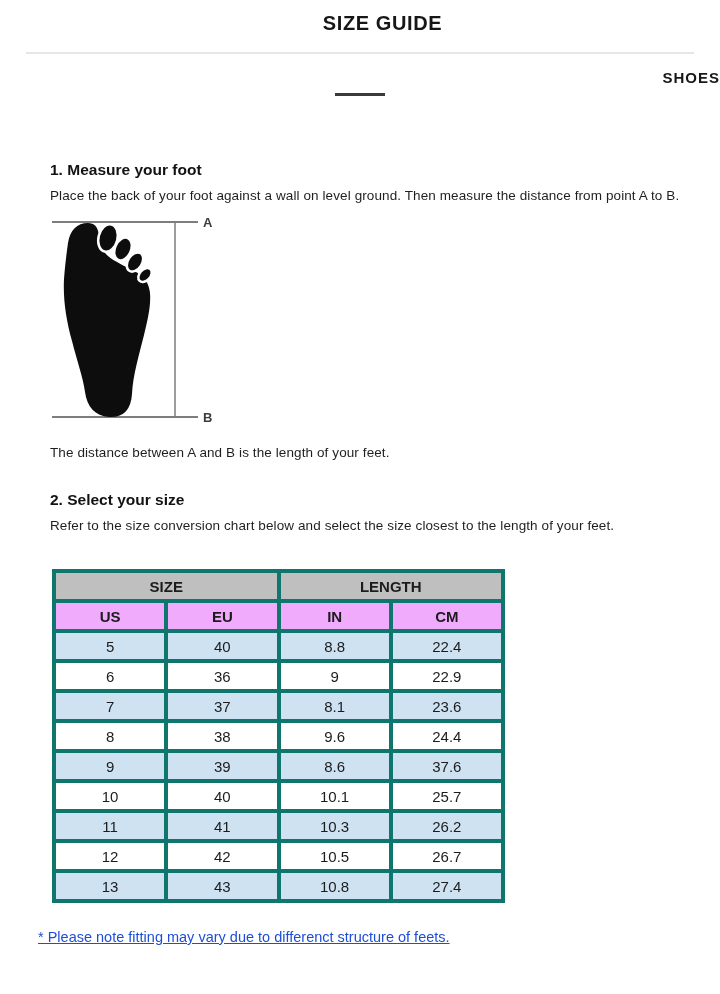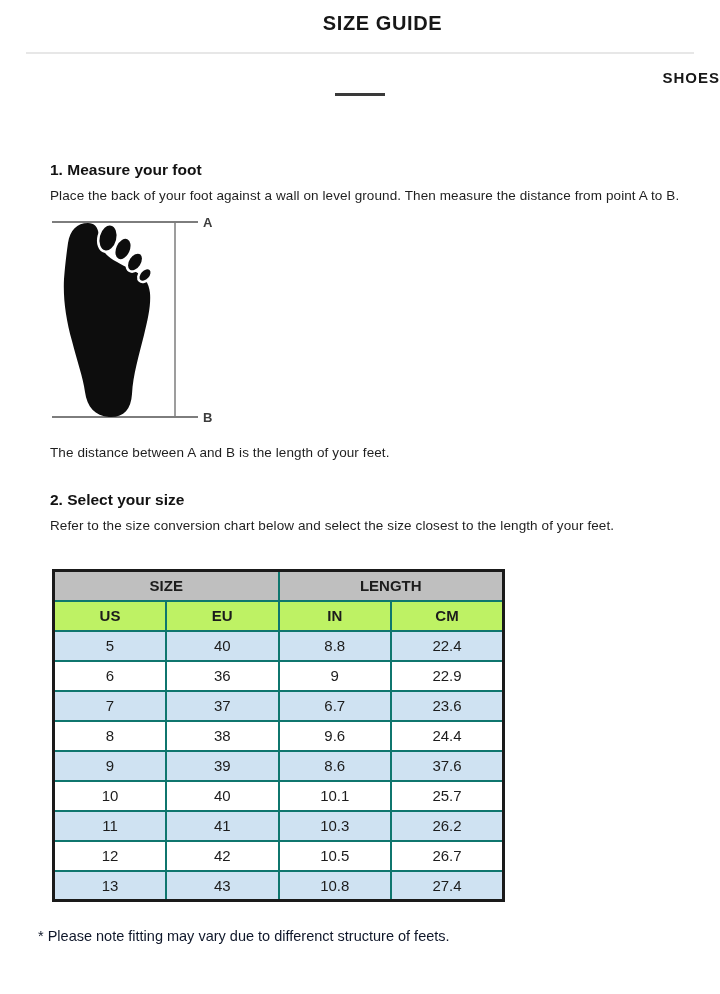--- a/index.html
+++ b/index.html
@@ -66,37 +66,38 @@
   table.size-chart {
     margin-top: 36px;
     margin-left: 2px;
     border-collapse: collapse;
     table-layout: fixed;
     width: 453px;
     border: 3px solid #1a1a1a;
     font-family: "Liberation Sans", sans-serif;
   }
   table.size-chart th, table.size-chart td {
-    border: 2px solid #0f766e;
+    border: 4px solid #0f766e;
     text-align: center;
     height: 30px;
     font-size: 15px;
     color: #1c1c1c;
     padding: 0;
   }
   th.group-th { background: #bfbfbf; font-weight: bold; }
-  th.col-th { background: #bef264; font-weight: bold; }
+  th.col-th { background: #f0abfc; font-weight: bold; }
   tr.alt td { background: #cfe2f2; }
   td { background: #ffffff; font-weight: normal; }
 
   .footnote {
     margin: 26px 0 0 38px;
     font-size: 14.5px;
-    color: #0f172a;
+    color: #1d4ed8;
     white-space: nowrap;
+    text-decoration: underline;
   }
 </style>
 </head>
 <body>
 
 <div class="page">
 
   <div class="page-title">SIZE GUIDE</div>
   <div class="divider"></div>
 
@@ -165,21 +166,21 @@
           </tr>
           <tr>
             <td>6</td>
             <td>36</td>
             <td>9</td>
             <td>22.9</td>
           </tr>
           <tr class="alt">
             <td>7</td>
             <td>37</td>
-            <td>6.7</td>
+            <td>8.1</td>
             <td>23.6</td>
           </tr>
           <tr>
             <td>8</td>
             <td>38</td>
             <td>9.6</td>
             <td>24.4</td>
           </tr>
           <tr class="alt">
             <td>9</td>

